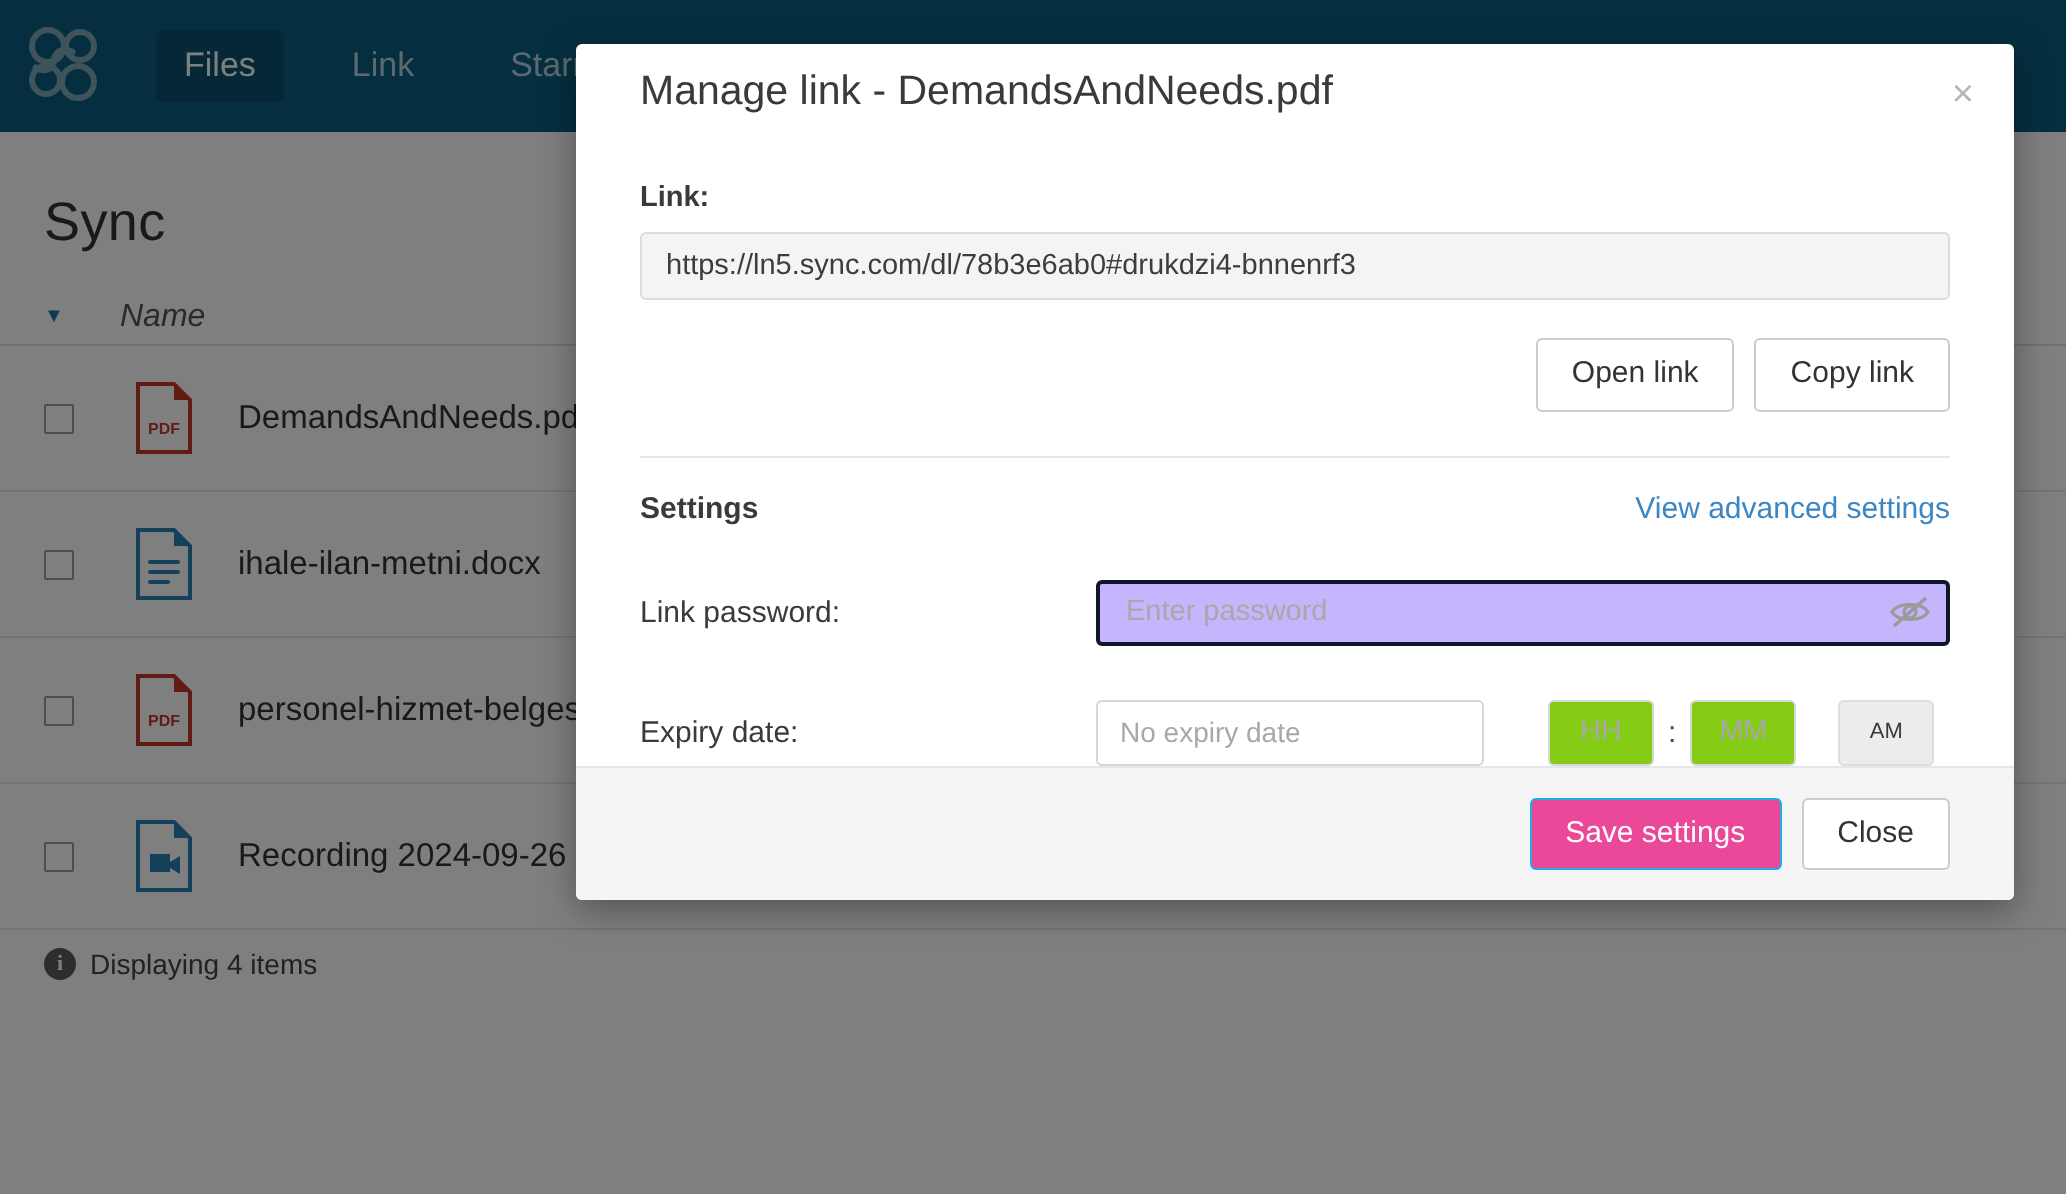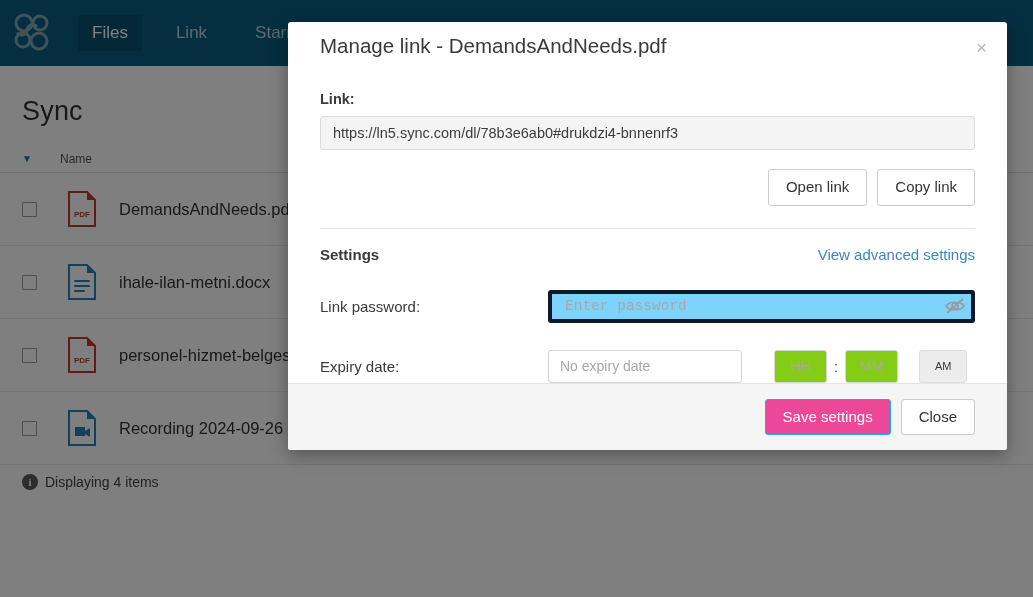--- a/index.html
+++ b/index.html
@@ -36,21 +36,21 @@
     padding: 12px 0 0 22px; letter-spacing: .2px;
   }
   .file-table { margin-top: 18px; width: 1033px; }
   .table-head {
     display: flex; align-items: center; height: 28px;
     padding-left: 22px; border-bottom: 1px solid #e2e2e2;
   }
   .sort-caret {
     width: 18px; color: #1277a8; font-size: 10px; line-height: 1;
   }
-  .col-name { margin-left: 20px; font-size: 12px; color: #555; }
+  .col-name { margin-left: 20px; font-size: 16px; color: #555; font-style: italic; }
   .file-row {
     display: flex; align-items: center; height: 73px;
     padding-left: 22px; border-bottom: 1px solid #e8e8e8;
   }
   .row-check {
     width: 15px; height: 15px; border: 1px solid #9b9b9b;
     background: #ffffff; border-radius: 1px; flex: none;
   }
   .file-icon { margin-left: 30px; width: 30px; height: 36px; flex: none; }
   .file-name {
@@ -128,23 +128,23 @@
     display: flex; align-items: center; margin-top: 27px;
   }
   .form-row-label {
     width: 228px; font-size: 15px; color: #3a3a3a; flex: none;
   }
   .input-wrap {
     position: relative; width: 427px; height: 33px;
   }
   .text-input {
     width: 100%; height: 100%;
-    border: 4px solid #0f172a; border-radius: 3px;
+    border: 2px solid #0f172a; border-radius: 3px;
     padding: 0 38px 0 13px; font-size: 14.5px; color: #444;
-    font-family: Liberation Mono, monospace; background: #7dd3fc;
+    font-family: Liberation Sans, sans-serif; background: #c4b5fd;
     outline: none;
   }
   .text-input::placeholder { color: #a8a8a8; }
   .eye-btn {
     position: absolute; right: 9px; top: 50%; transform: translateY(-50%);
     background: none; border: none; cursor: pointer; padding: 0;
     width: 22px; height: 20px;
   }
 
   .date-group { display: flex; align-items: center; }

